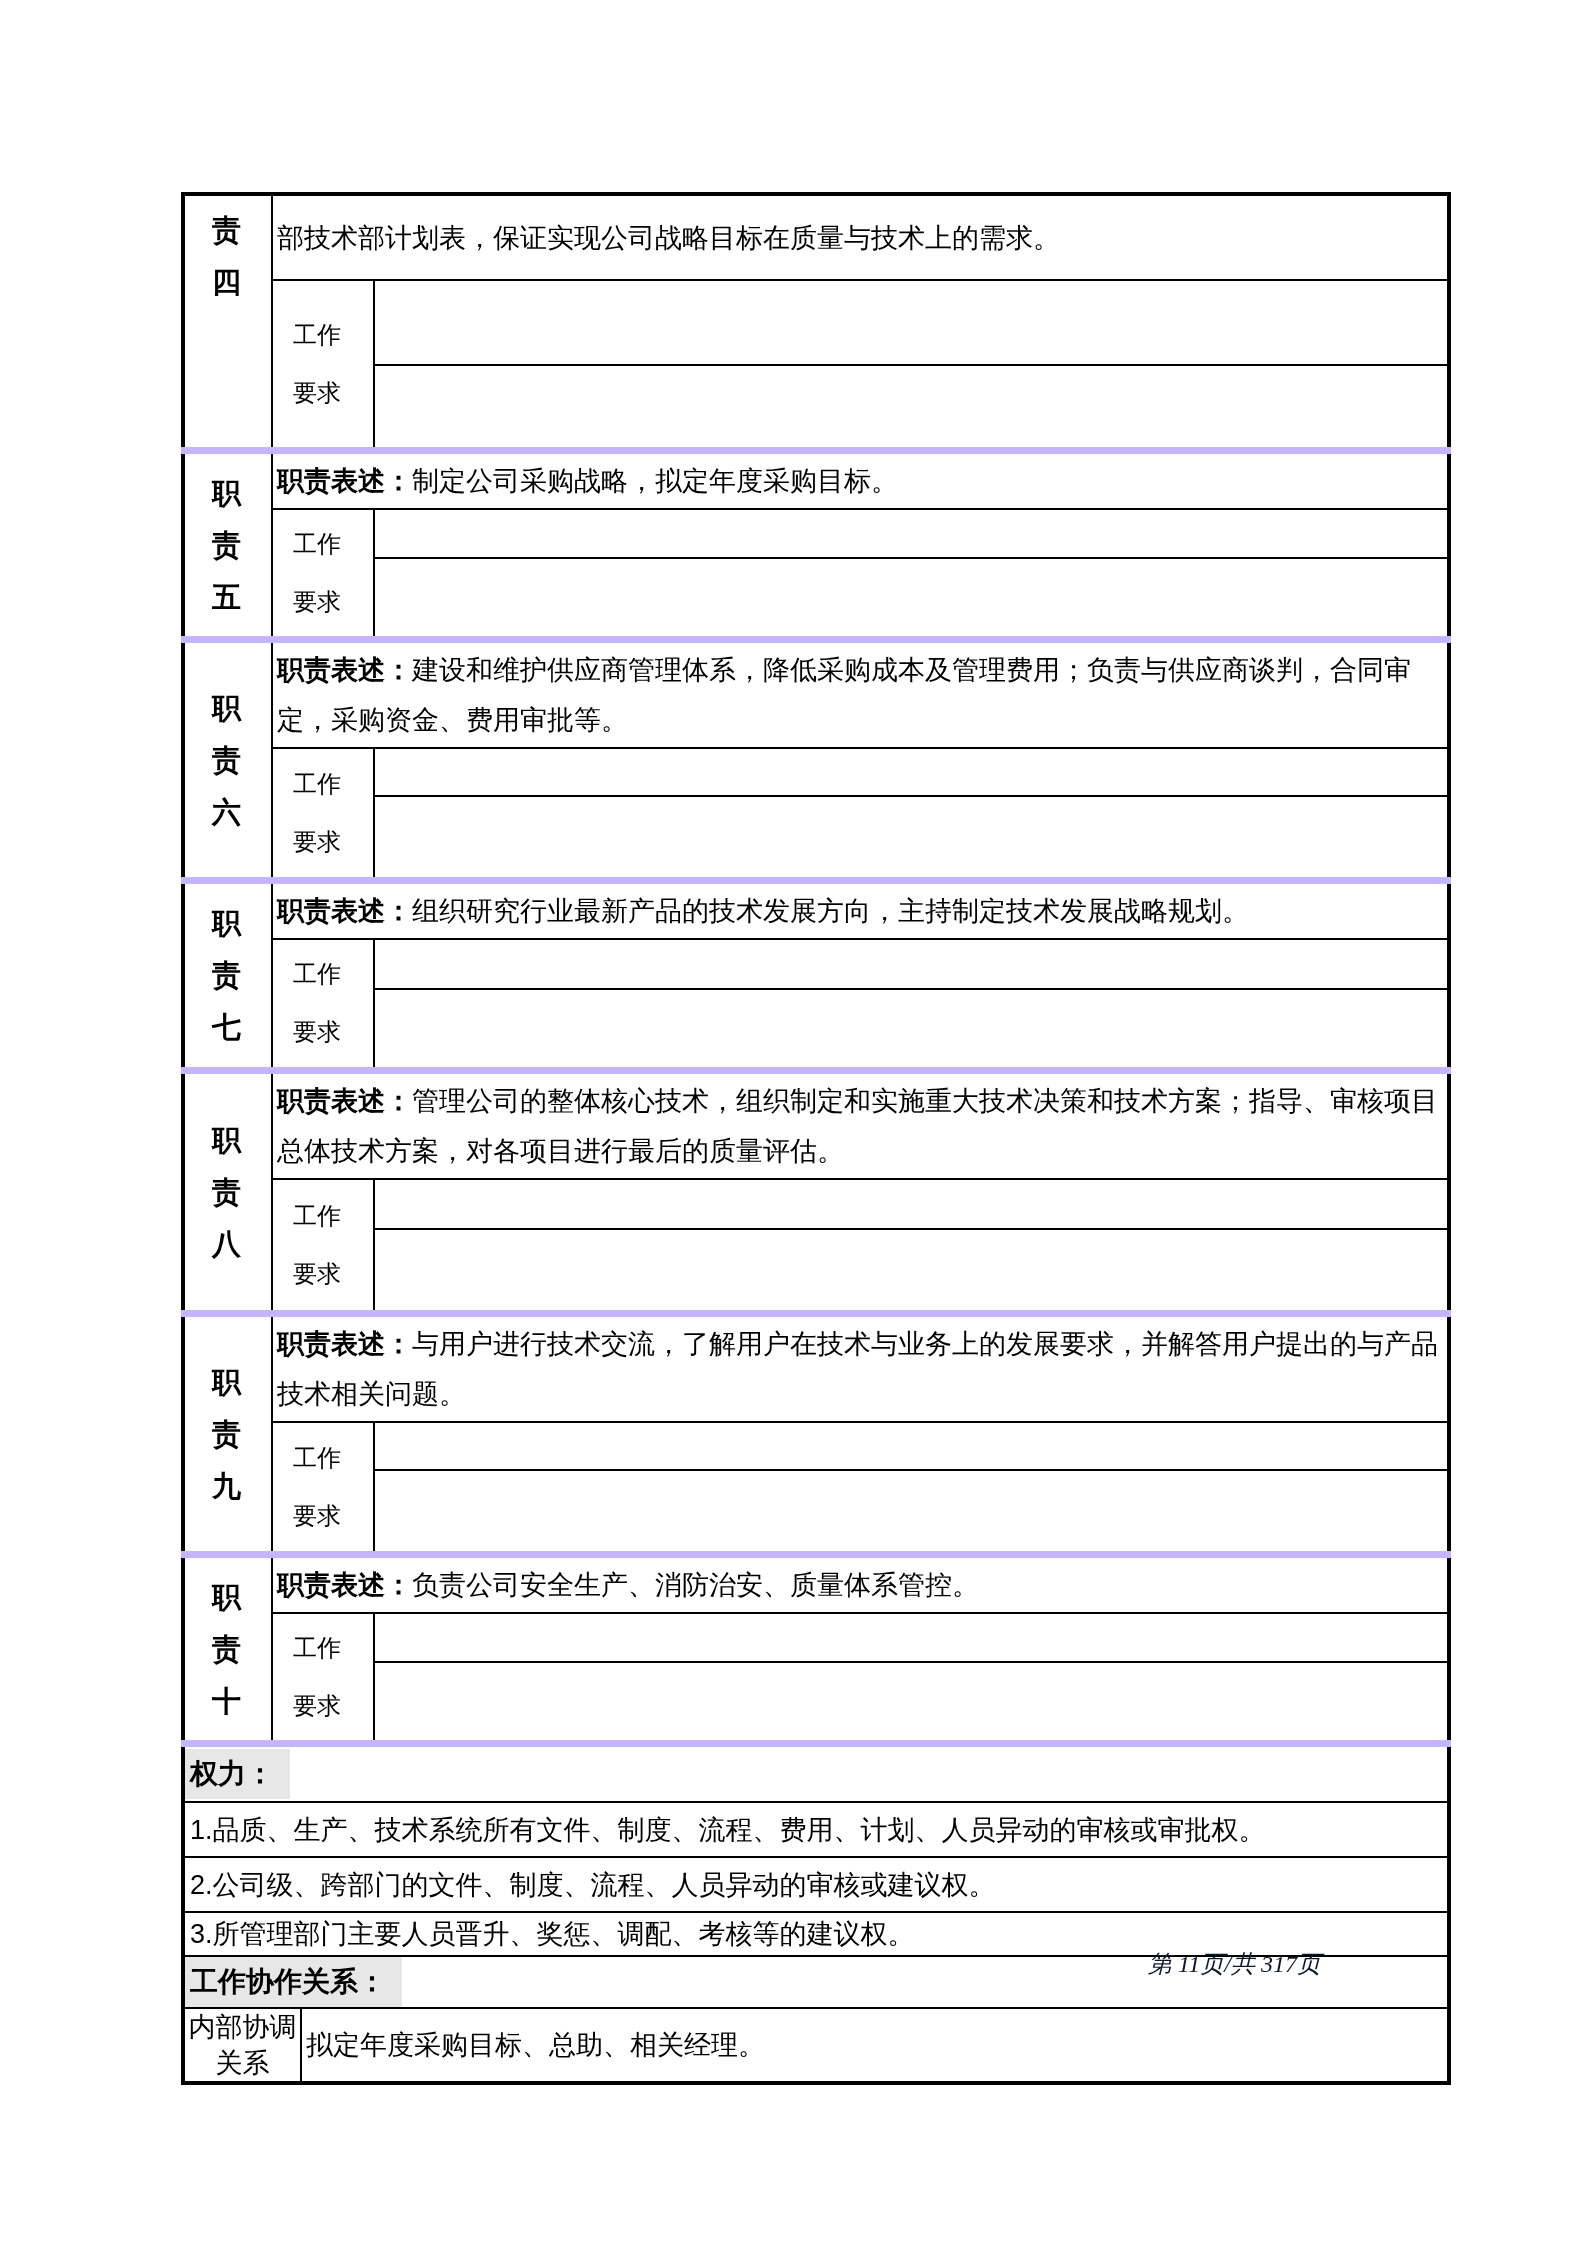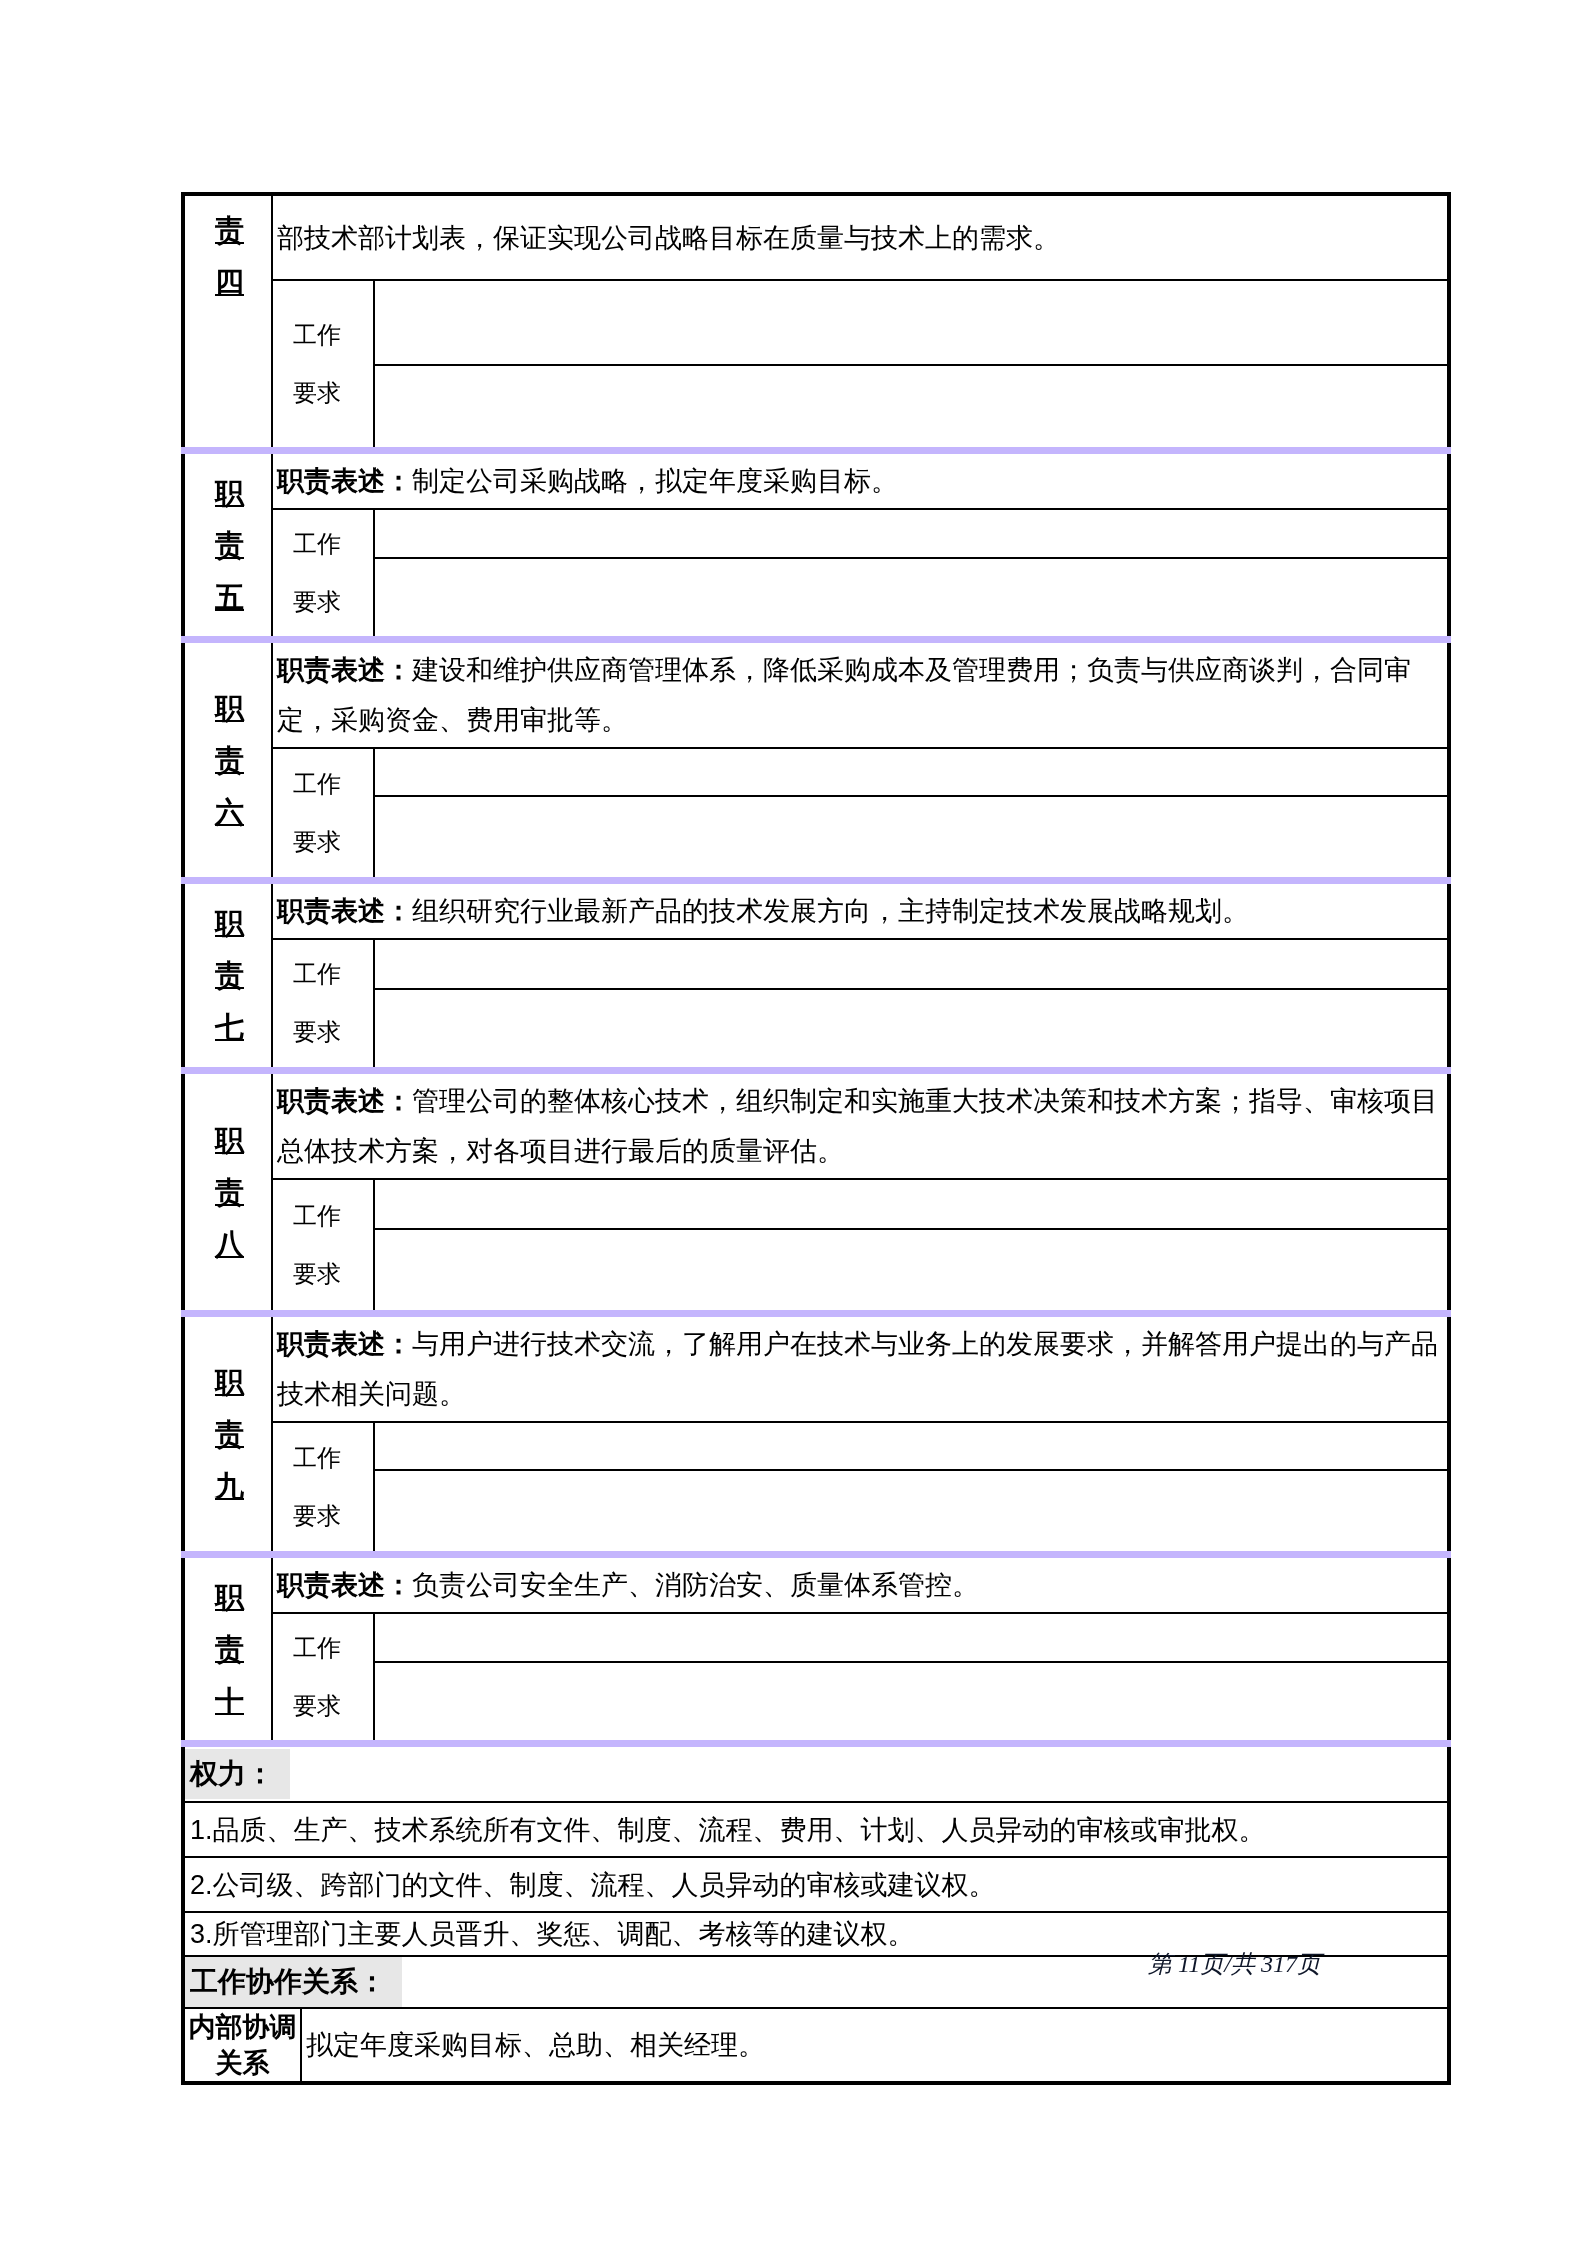--- a/index.html
+++ b/index.html
@@ -29,22 +29,21 @@
   }
   tr.block-start td { border-top: 7px solid #c4b5fd; }
   
   .vlabel {
     width: 32px;
     margin: 0 auto;
     word-break: break-all;
     line-height: 52px;
     font-weight: bold;
     font-size: 29px;
-    text-align: right;
-    text-decoration: underline;
+    text-align: left;
   }
   td.label-top { vertical-align: top; padding-top: 8px; }
   
   .wlabel {
     width: 60px;
     margin: 0 auto;
     word-break: break-all;
     line-height: 58px;
     font-size: 24px;
     text-align: left;
@@ -55,21 +54,21 @@
   }
   td.desc .pfx { font-weight: bold; }
   td.fullrow { padding-left: 5px; }
   .hl {
     display: inline-block;
     background: #e7e7e7;
     font-weight: bold;
     font-size: 28px;
     padding: 6px 16px 6px 5px;
   }
-  td.int-label { text-align: center; font-weight: bold; }
+  td.int-label { text-align: center; font-weight: normal; }
   td.int-value { padding-left: 4px; }
   .footer {
     position: absolute;
     left: 1148px;
     top: 1948px;
     font-family: "Liberation Serif", "DejaVu Serif", serif;
     font-size: 24px;
     color: #0f172a;
     white-space: nowrap;
     font-style: italic;

